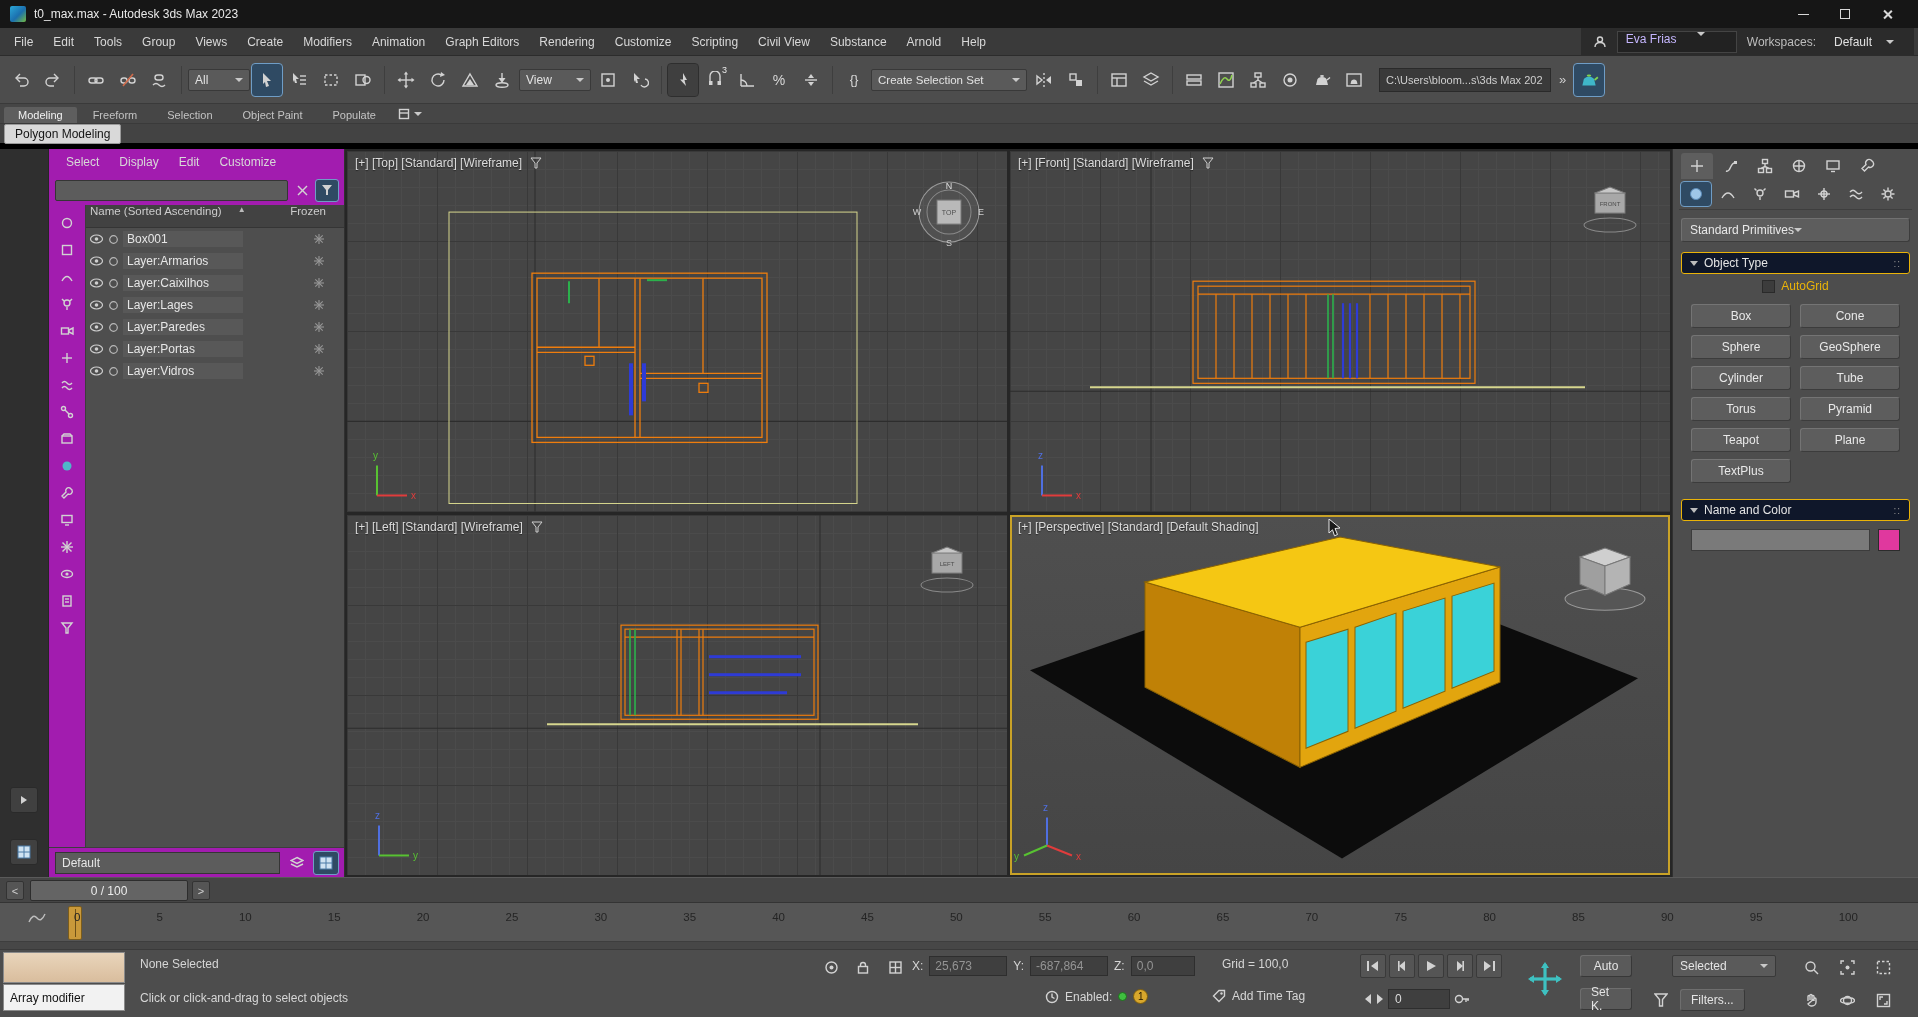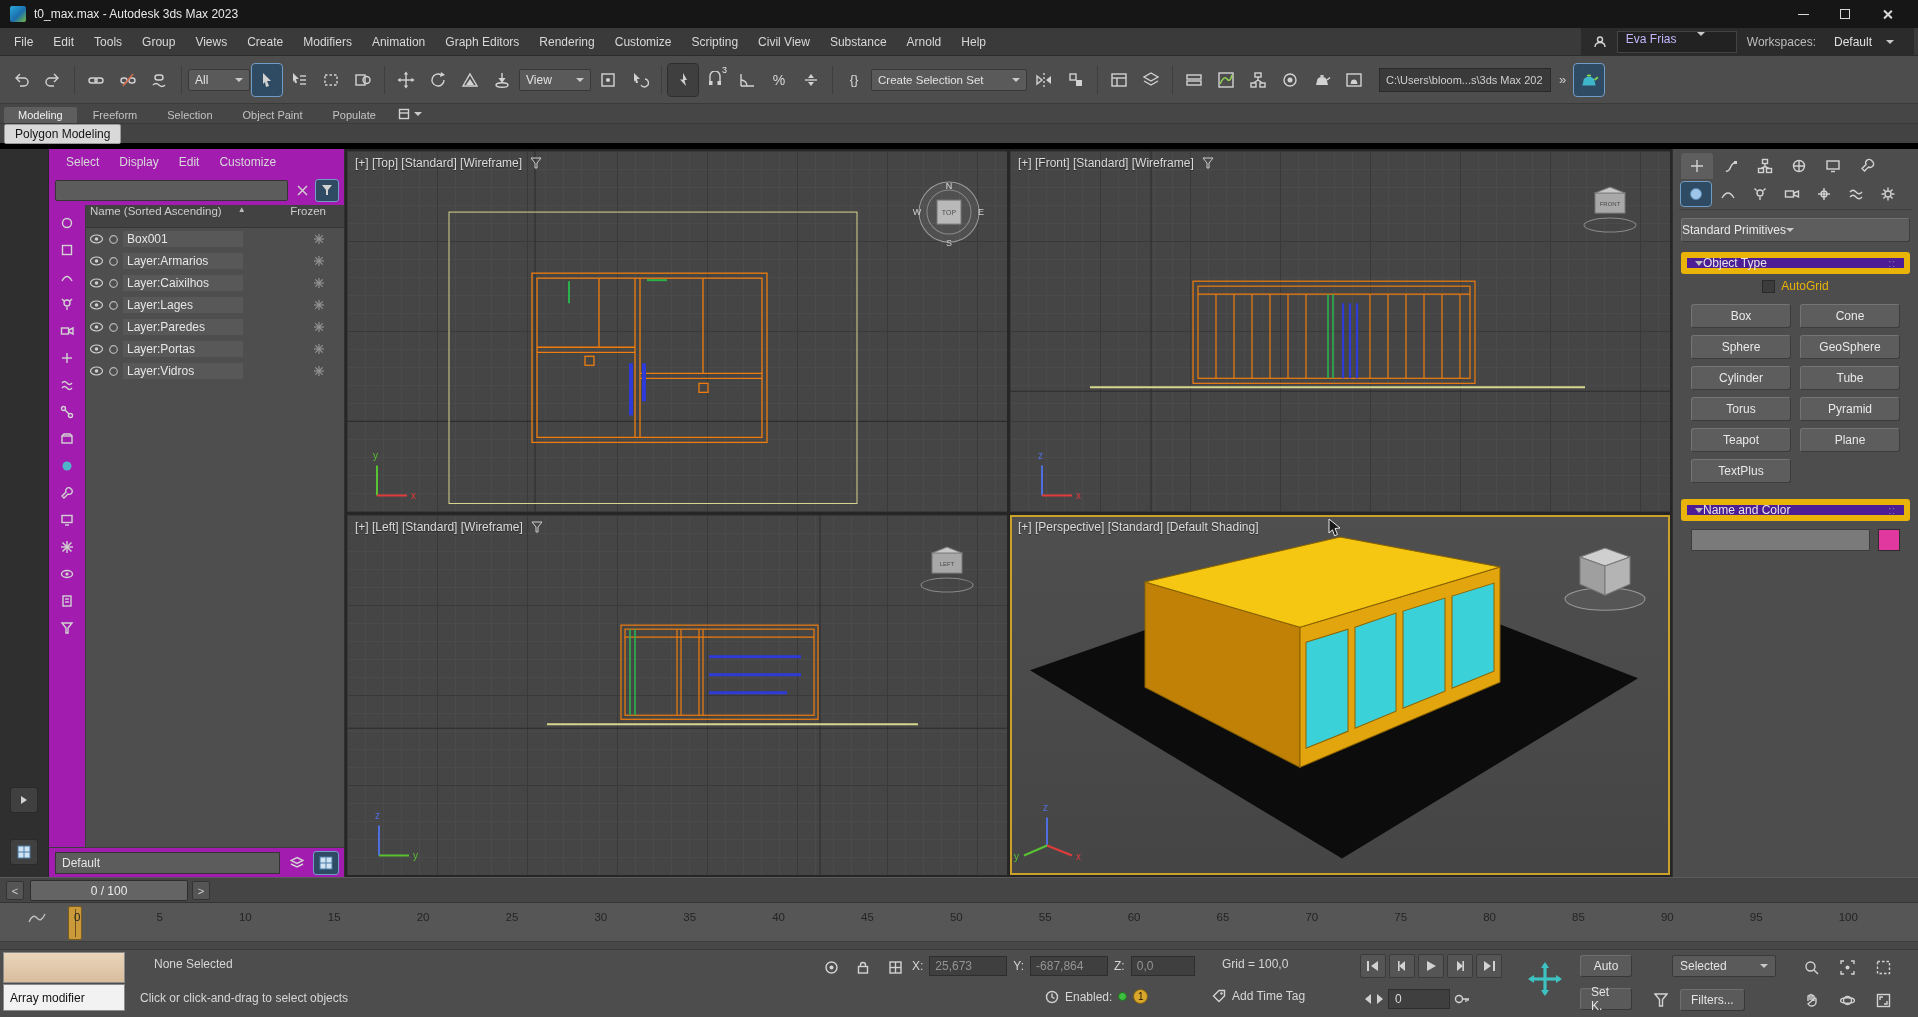--- a/index.html
+++ b/index.html
@@ -93,23 +93,23 @@
   .cursor-arrow{position:absolute;left:318px;top:4px;z-index:4}
 
   
   .command-panel{width:246px;background:#4d4d4d;border-left:1px solid #303030;padding:4px 6px;display:flex;flex-direction:column}
   .cp-tabs{display:flex;gap:2px;padding:0 2px}
   .cp-tab{width:32px;height:26px;border-radius:3px 3px 0 0;display:flex;align-items:center;justify-content:center}
   .cp-tab.active{background:#5e5e5e}
   .cp-cats{display:flex;gap:2px;padding:3px 2px;border-bottom:1px solid #3e3e3e}
   .cp-cat{width:30px;height:24px;border-radius:3px;display:flex;align-items:center;justify-content:center}
   .cp-cat.active{background:#2f4a63;outline:1px solid #6f9dc6}
-  .cp-dropdown{margin:8px 2px 4px;height:24px;background:#5d5d5d;border:1px solid #717171;border-bottom-color:#3c3c3c;border-right-color:#3c3c3c;border-radius:3px;display:flex;align-items:center;padding:0 0;color:#e8e8e8}
+  .cp-dropdown{margin:8px 2px 4px;height:24px;background:#5d5d5d;border:1px solid #717171;border-bottom-color:#3c3c3c;border-right-color:#3c3c3c;border-radius:3px;display:flex;align-items:center;padding:0 8px;color:#e8e8e8}
   .rollout{margin:6px 2px 0}
-  .rollout-h{height:22px;background:#4c1d95;border:6px solid #eab308;border-radius:3px;display:flex;align-items:center;padding:0 8px;color:#e4e4e4}
+  .rollout-h{height:22px;background:#0f172a;border:1px solid #eab308;border-radius:3px;display:flex;align-items:center;gap:6px;padding:0 8px;color:#e4e4e4}
   .roll-arrow{width:0;height:0;border-left:4px solid transparent;border-right:4px solid transparent;border-top:5px solid #bdbdbd}
   .roll-grip{margin-left:auto;color:#8f8f8f;font-size:10px;letter-spacing:1px}
   .autogrid{height:24px;display:flex;align-items:center;justify-content:center;gap:6px;color:#eab308}
   .checkbox{width:13px;height:13px;background:#3c3c3c;border:1px solid #2a2a2a}
   .btn-grid{display:grid;grid-template-columns:1fr 1fr;gap:7px 9px;padding:6px 10px 10px}
   .cp-btn{height:24px;background:#5d5d5d;border:1px solid #747474;border-bottom-color:#3c3c3c;border-right-color:#3c3c3c;border-radius:3px;color:#e8e8e8;font-size:12px;display:flex;align-items:center;justify-content:center;font-family:"Liberation Sans",sans-serif}
   .nc-row{display:flex;gap:8px;padding:8px 10px;align-items:center}
   .nc-input{flex:1;height:22px;background:#7a7a7a;border:1px solid #3c3c3c}
   .nc-swatch{width:22px;height:22px;border:1px solid #2c2c2c}
 
@@ -1087,21 +1087,21 @@
       <span>90</span>
       <span>95</span>
       <span>100</span>
     </div>
 </div>
 
 <div class="statusbar">
   <div class="listener-pink"></div>
   <div class="listener-white">Array modifier</div>
 
-  <div class="sb-abs" style="left:154px;top:7px">
+  <div class="sb-abs" style="left:140px;top:7px">
       <span class="sb-text">None Selected</span>
     </div>
   <div class="sb-abs" style="left:818px;top:5px">
     <div class="sb-ibtn">
         <svg width="15" height="15" viewBox="0 0 15 15">
           <circle class="ic" cx="7.5" cy="7.5" r="5.5"></circle>
           <circle class="icf" cx="7.5" cy="7.5" r="2"></circle>
         </svg>
       </div>
     <div class="sb-ibtn">

